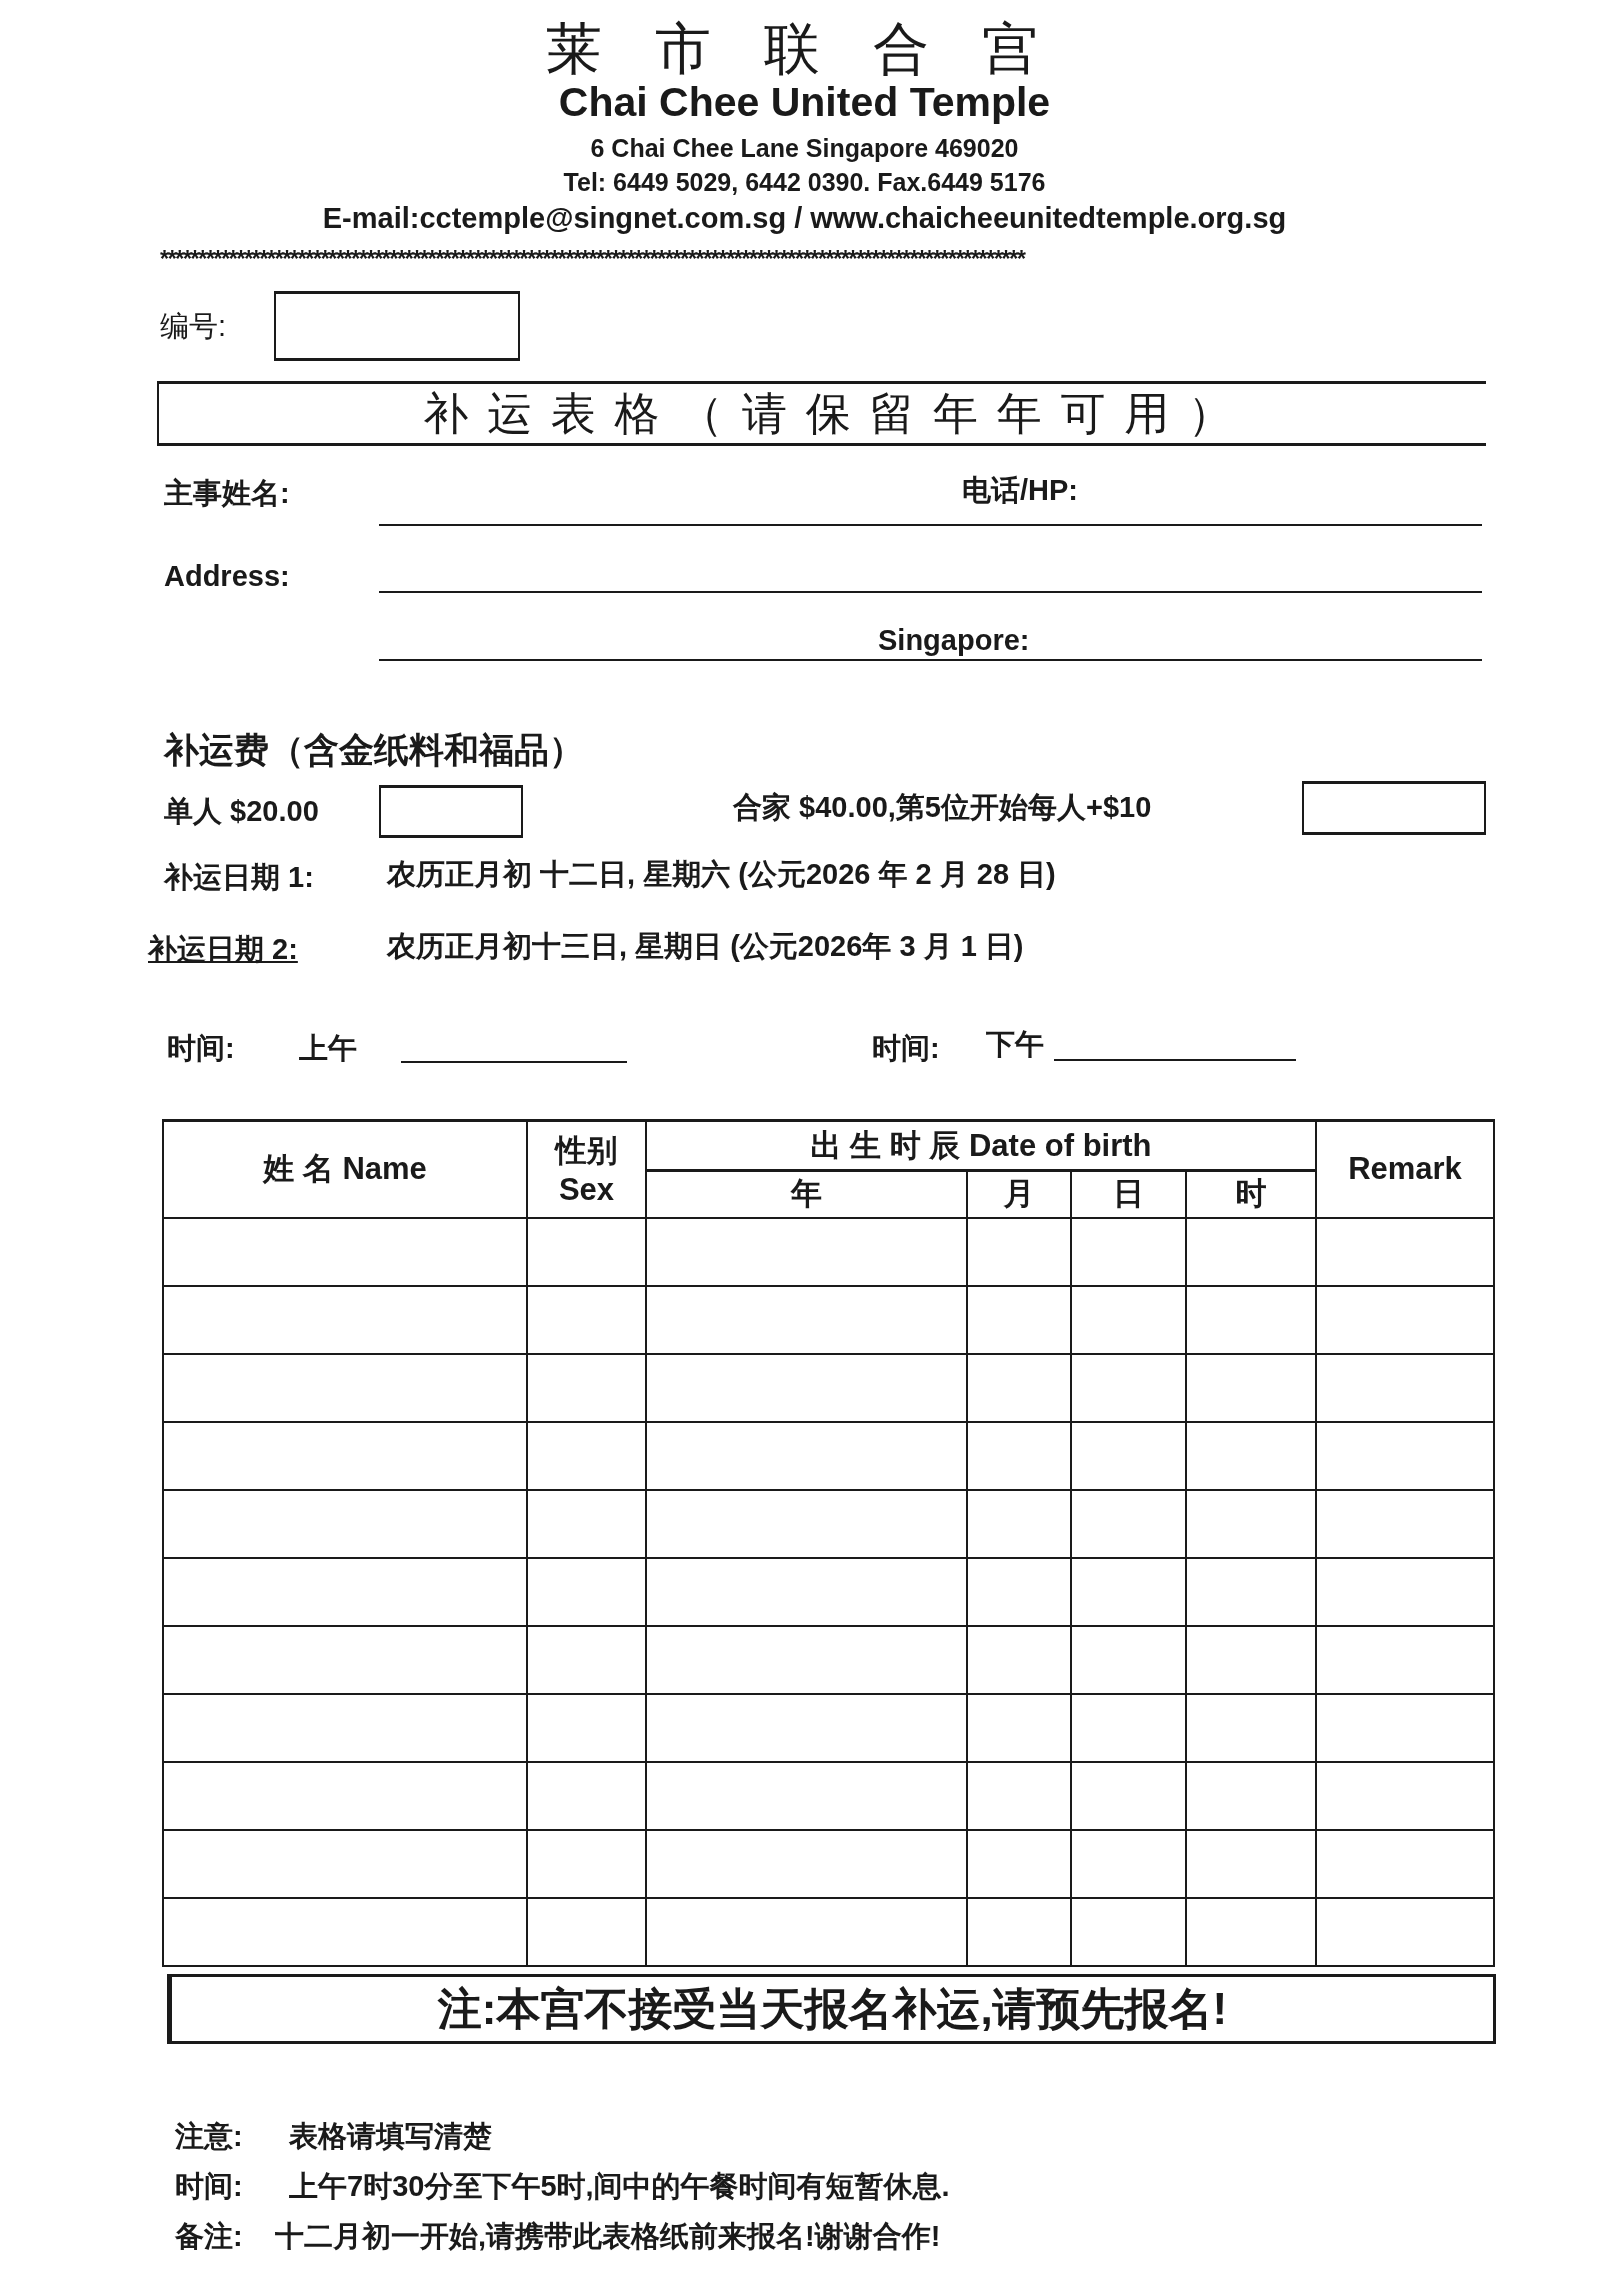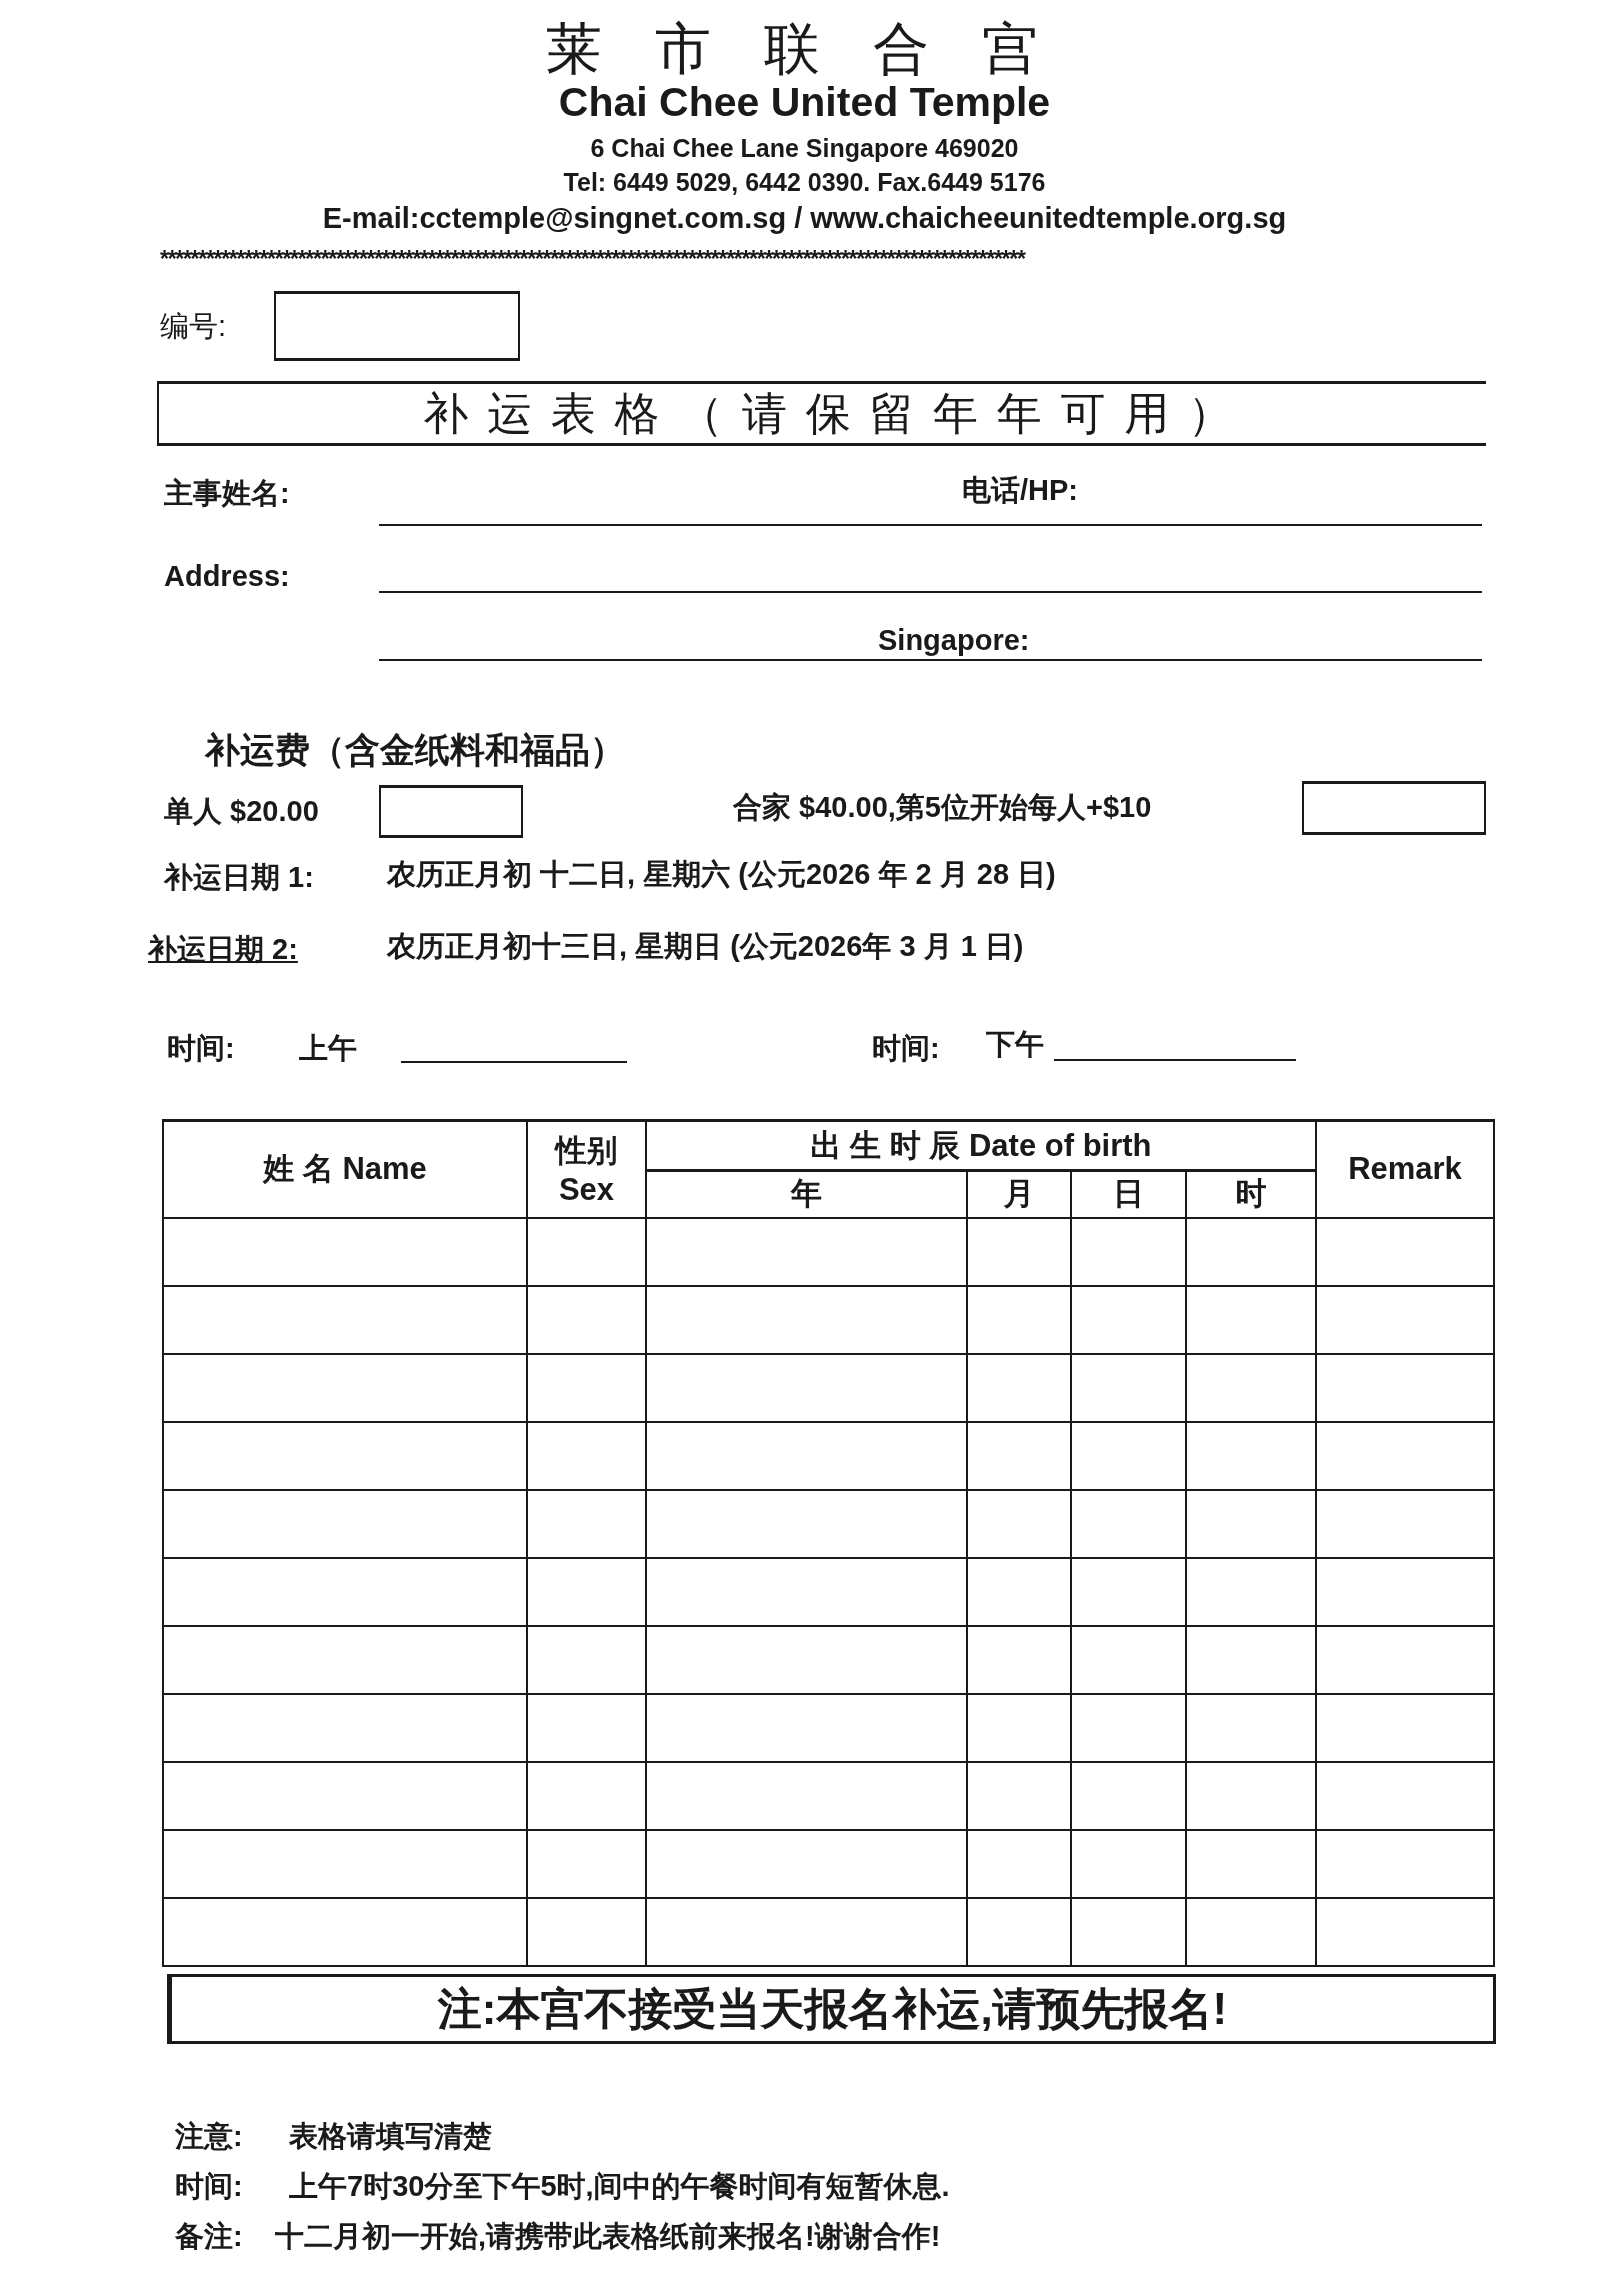--- a/index.html
+++ b/index.html
@@ -46,21 +46,21 @@
 
 <div class="abs lbl" style="left:164px; top:474px;">主事姓名:</div>
 <div class="abs lbl" style="left:962px; top:471px;">电话/HP:</div>
 <div class="abs rule" style="left:379px; top:524px; width:1103px;"></div>
 
 <div class="abs lbl" style="left:164px; top:560px;">Address:</div>
 <div class="abs rule" style="left:379px; top:591px; width:1103px;"></div>
 <div class="abs lbl" style="left:878px; top:624px;">Singapore:</div>
 <div class="abs rule" style="left:379px; top:659px; width:1103px;"></div>
 
-<div class="abs lbl" style="left:164px; top:727px; font-size:35px;margin-left:41px;">补运费（含金纸料和福品）</div>
+<div class="abs lbl" style="left:164px; top:727px; font-size:35px;">补运费（含金纸料和福品）</div>
 <div class="abs lbl" style="left:164px; top:792px; font-weight:bold;">单人 $20.00</div>
 <div class="abs box" style="left:379px; top:785px; width:140px; height:47px;"></div>
 <div class="abs lbl" style="left:733px; top:788px;">合家 $40.00,第5位开始每人+$10</div>
 <div class="abs box" style="left:1302px; top:781px; width:180px; height:48px;"></div>
 
 <div class="abs lbl" style="left:164px; top:858px;">补运日期 1:</div>
 <div class="abs lbl" style="left:387px; top:855px;">农历正月初 十二日, 星期六  (公元2026 年 2 月 28 日)</div>
 <div class="abs lbl" style="left:148px; top:930px;text-decoration:underline;">补运日期 2:</div>
 <div class="abs lbl" style="left:387px; top:927px;">农历正月初十三日, 星期日  (公元2026年 3 月 1 日)</div>
 

